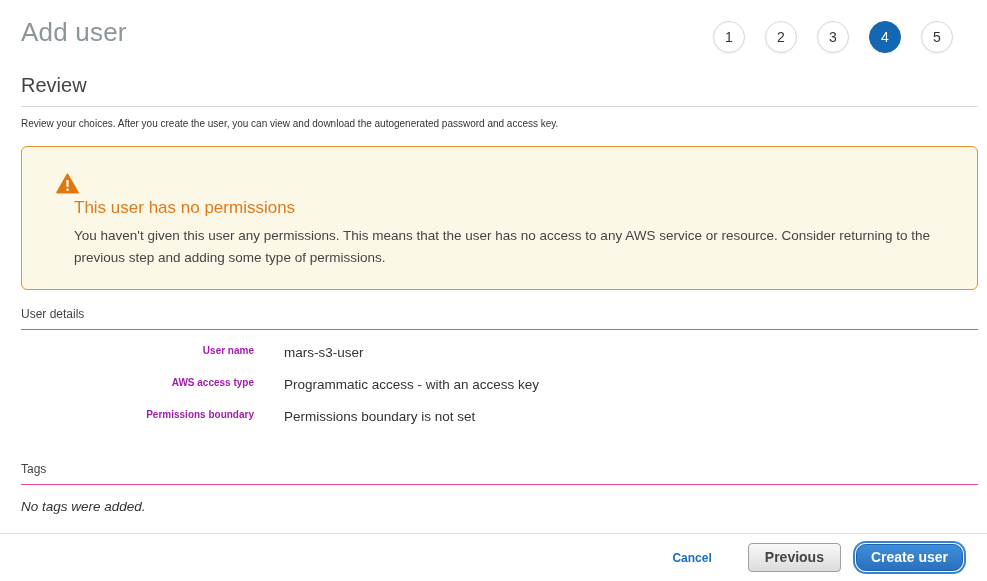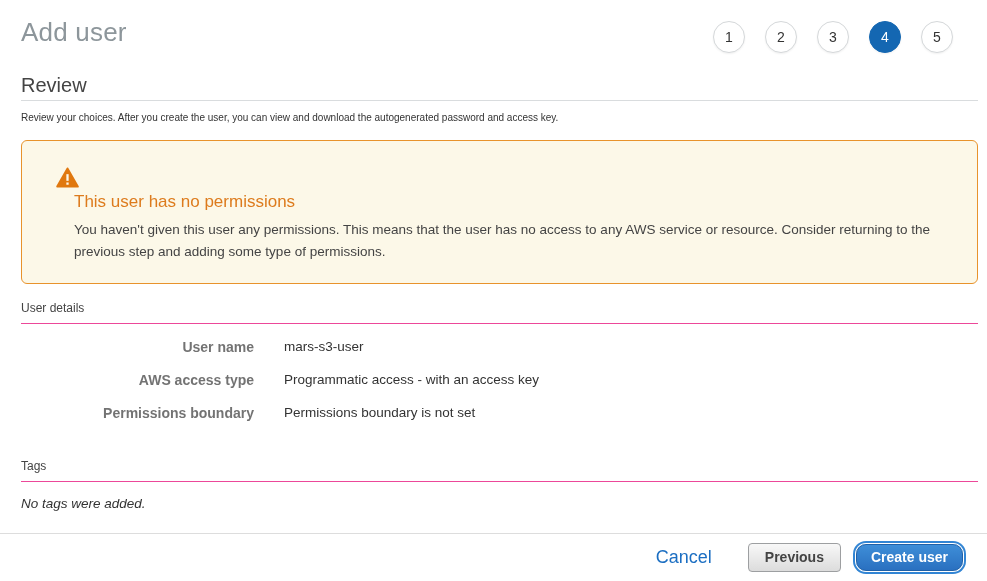--- a/index.html
+++ b/index.html
@@ -40,21 +40,21 @@
     border-color: var(--accent-blue, #1467b2);
     color: #fff;
   }
 
   
   main { padding: 0 9px 0 21px; flex: 1; }
   h2.section-heading {
     font-size: 20px;
     font-weight: 400;
     color: #444;
-    padding-bottom: 3px;
+    padding-bottom: 9px;
     border-bottom: 1px solid #d9dcde;
   }
   h2.sub-heading {
     font-size: 12px;
     font-weight: 400;
     color: #444;
     padding-bottom: 8px;
     border-bottom: 1px solid #ec4899;
   }
   .review-desc {
@@ -88,23 +88,23 @@
     max-width: 862px;
   }
 
   
   .user-details { margin-top: 17px; }
   .detail-rows { margin-top: 15px; }
   .detail-row { display: flex; margin-bottom: 17px; }
   .detail-label {
     width: 233px;
     text-align: right;
-    font-size: 14px;
-    font-weight: bold;
-    color: #737373;
+    font-size: 10px;
+    font-weight: bold;
+    color: #a21caf;
   }
   .detail-value {
     margin-left: 30px;
     font-size: 13.5px;
     color: #333;
   }
 
   
   .tags-section { margin-top: 38px; }
   .tags-empty {
@@ -119,22 +119,22 @@
     border-top: 1px solid #ddd;
     height: 48px;
     display: flex;
     align-items: center;
     justify-content: flex-end;
     padding-right: 21px;
     gap: 12px;
   }
   .cancel-link {
     color: var(--link-blue, #1b6ec2);
-    font-size: 18px;
-    font-weight: normal;
+    font-size: 12px;
+    font-weight: bold;
     text-decoration: none;
     margin-right: 24px;
     cursor: pointer;
   }
   .btn-secondary {
     font-family: "Liberation Sans", sans-serif;
     font-size: 14px;
     font-weight: bold;
     color: #444;
     background: linear-gradient(#f8f8f8, #dcdcdc);

